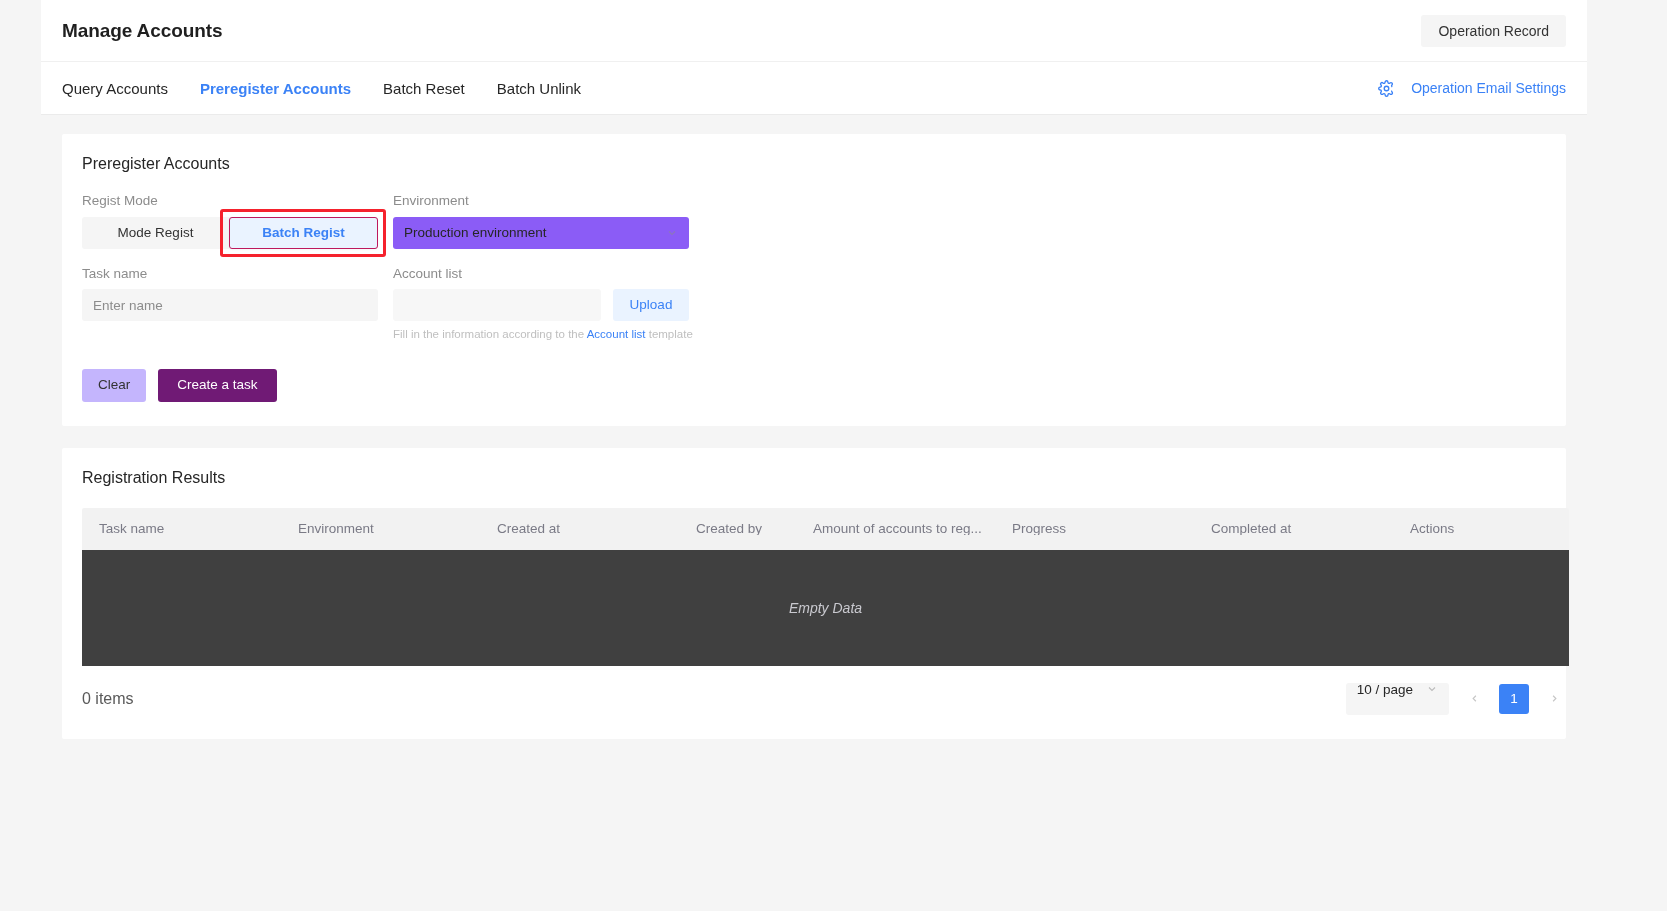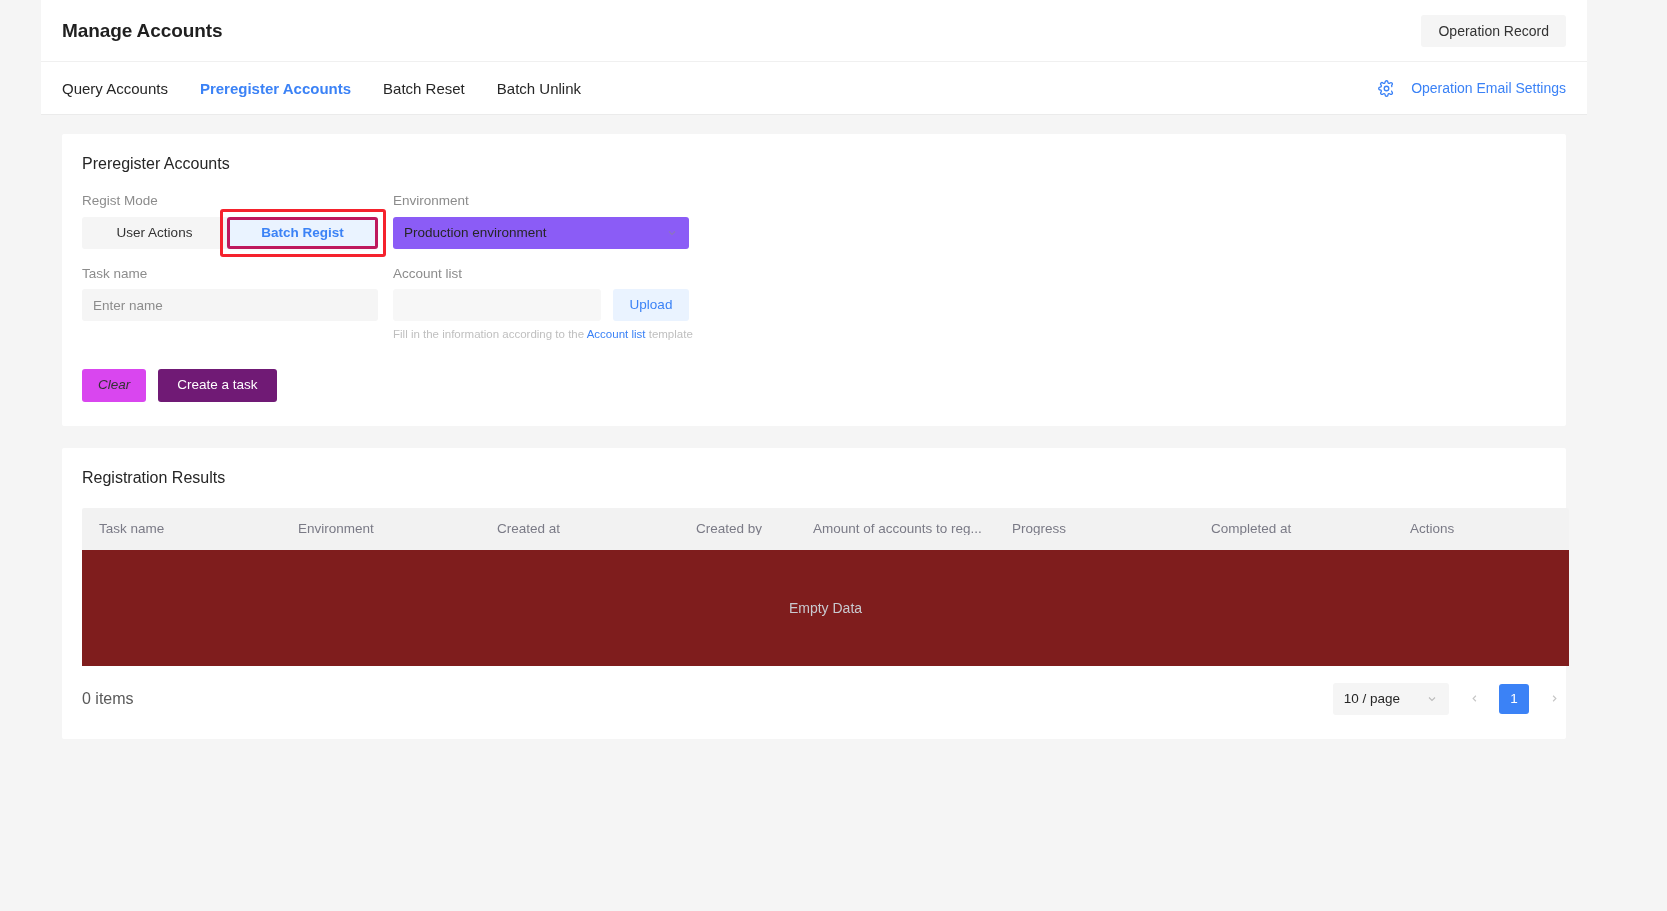--- a/index.html
+++ b/index.html
@@ -160,21 +160,21 @@
     border-radius: 3px;
     background: transparent;
     border: none;
     font-family: "Liberation Sans", sans-serif;
     line-height: 1;
   }
   .seg-btn.selected {
     background: #eaf3ff;
     color: #3b82f6;
     font-weight: bold;
-    border: 3px solid #be185d;
+    border: 1px solid #be185d;
     box-shadow: 0 1px 2px rgba(0,0,0,0.03);
   }
 
   
   .annot-box {
     position: absolute;
     border: 3px solid #f5222d;
     border-radius: 3px;
     pointer-events: none;
     left: 138px;
@@ -256,21 +256,21 @@
   .btn {
     height: 33px;
     border: none;
     border-radius: 3px;
     font-size: 13.5px;
     font-family: "Liberation Sans", sans-serif;
     cursor: pointer;
     line-height: 1;
     padding: 0 16px;
   }
-  .btn-default { background: #d946ef; color: #333333; font-style: italic; }
+  .btn-default { background: #c4b5fd; color: #333333; }
   .btn-primary { background: #701a75; color: #ffffff; padding: 0 19px; }
 
   
   .table { width: 1487px; }
   .table-head {
     display: flex;
     background: #f2f2f2;
     height: 42px;
     align-items: center;
     border-radius: 2px 2px 0 0;
@@ -291,21 +291,22 @@
   .col-4 { width: 199px; }
   .col-5 { width: 199px; }
   .col-6 { width: 199px; }
   .col-7 { width: 176px; }
 
   .table-body {
     height: 116px;
     display: flex;
     align-items: center;
     justify-content: center;
-    background: #7f1d1d;
+    background: #404040;
+    font-style: italic;
   }
   .empty-data {
     font-size: 14px;
     color: #c9c9cf;
     line-height: 1;
   }
 
   
   .pagination-bar {
     margin-top: 17px;
@@ -314,22 +315,21 @@
     justify-content: space-between;
     width: 1487px;
   }
   .items-count { font-size: 16px; color: #595959; line-height: 1; }
   .pager { display: flex; align-items: center; gap: 10px; }
   .page-size {
     height: 32px;
     background: #f5f5f5;
     border-radius: 3px;
     display: flex;
-    align-items: center;
-    gap: 26px;
+    gap: 13px;
     padding: 0 11px;
     cursor: pointer;
   }
   .page-size-label { font-size: 13.5px; color: #262626; line-height: 1; }
   .pg-arrow {
     width: 30px; height: 30px;
     display: flex; align-items: center; justify-content: center;
     cursor: pointer; border-radius: 3px;
   }
   .pg-arrow svg { width: 11px; height: 11px; opacity: .35; }
@@ -376,21 +376,21 @@
 
   <div class="content">
 
     <div class="card">
       <div class="card-title">Preregister Accounts</div>
 
       <div class="form-row">
         <div class="field">
           <div class="field-label">Regist Mode</div>
           <div class="segmented">
-            <button class="seg-btn">User Actions</button>
+            <button class="seg-btn">Mode Regist</button>
             <button class="seg-btn selected">Batch Regist</button>
             <div class="annot-box"></div>
           </div>
         </div>
 
         <div class="field">
           <div class="field-label">Environment</div>
           <div class="select-box">
             <span class="select-value">Production environment</span>
             <span>

